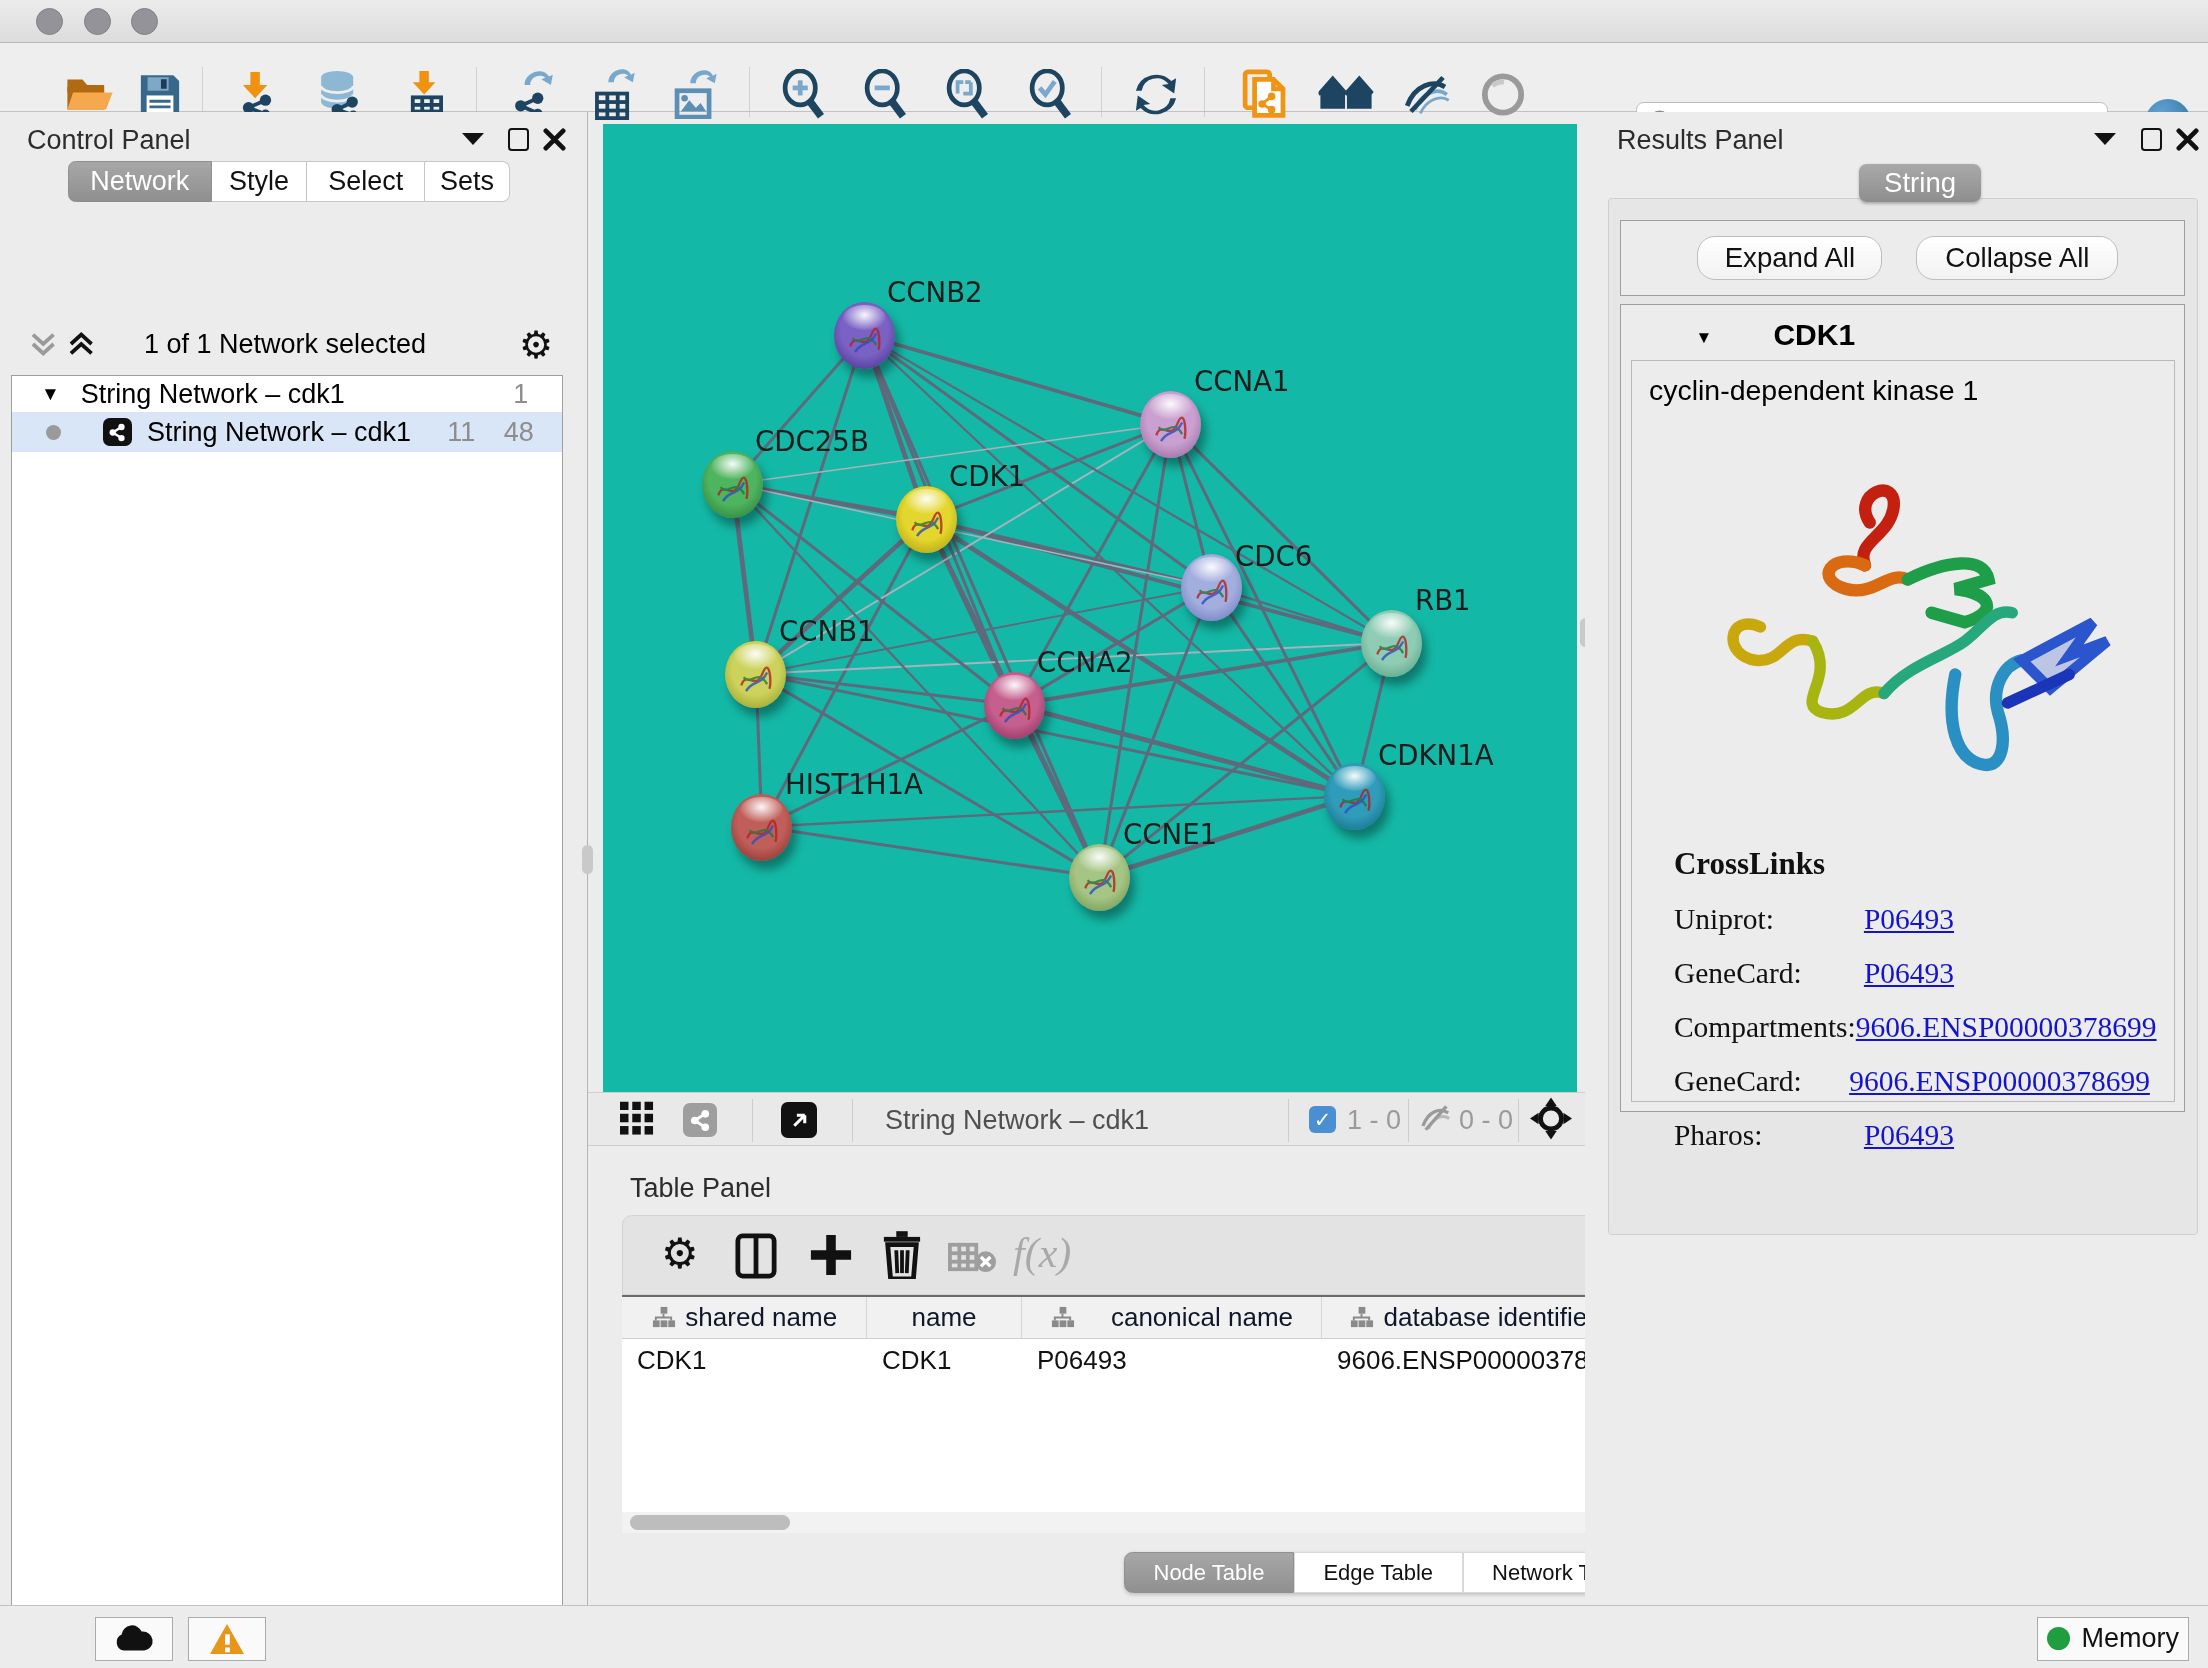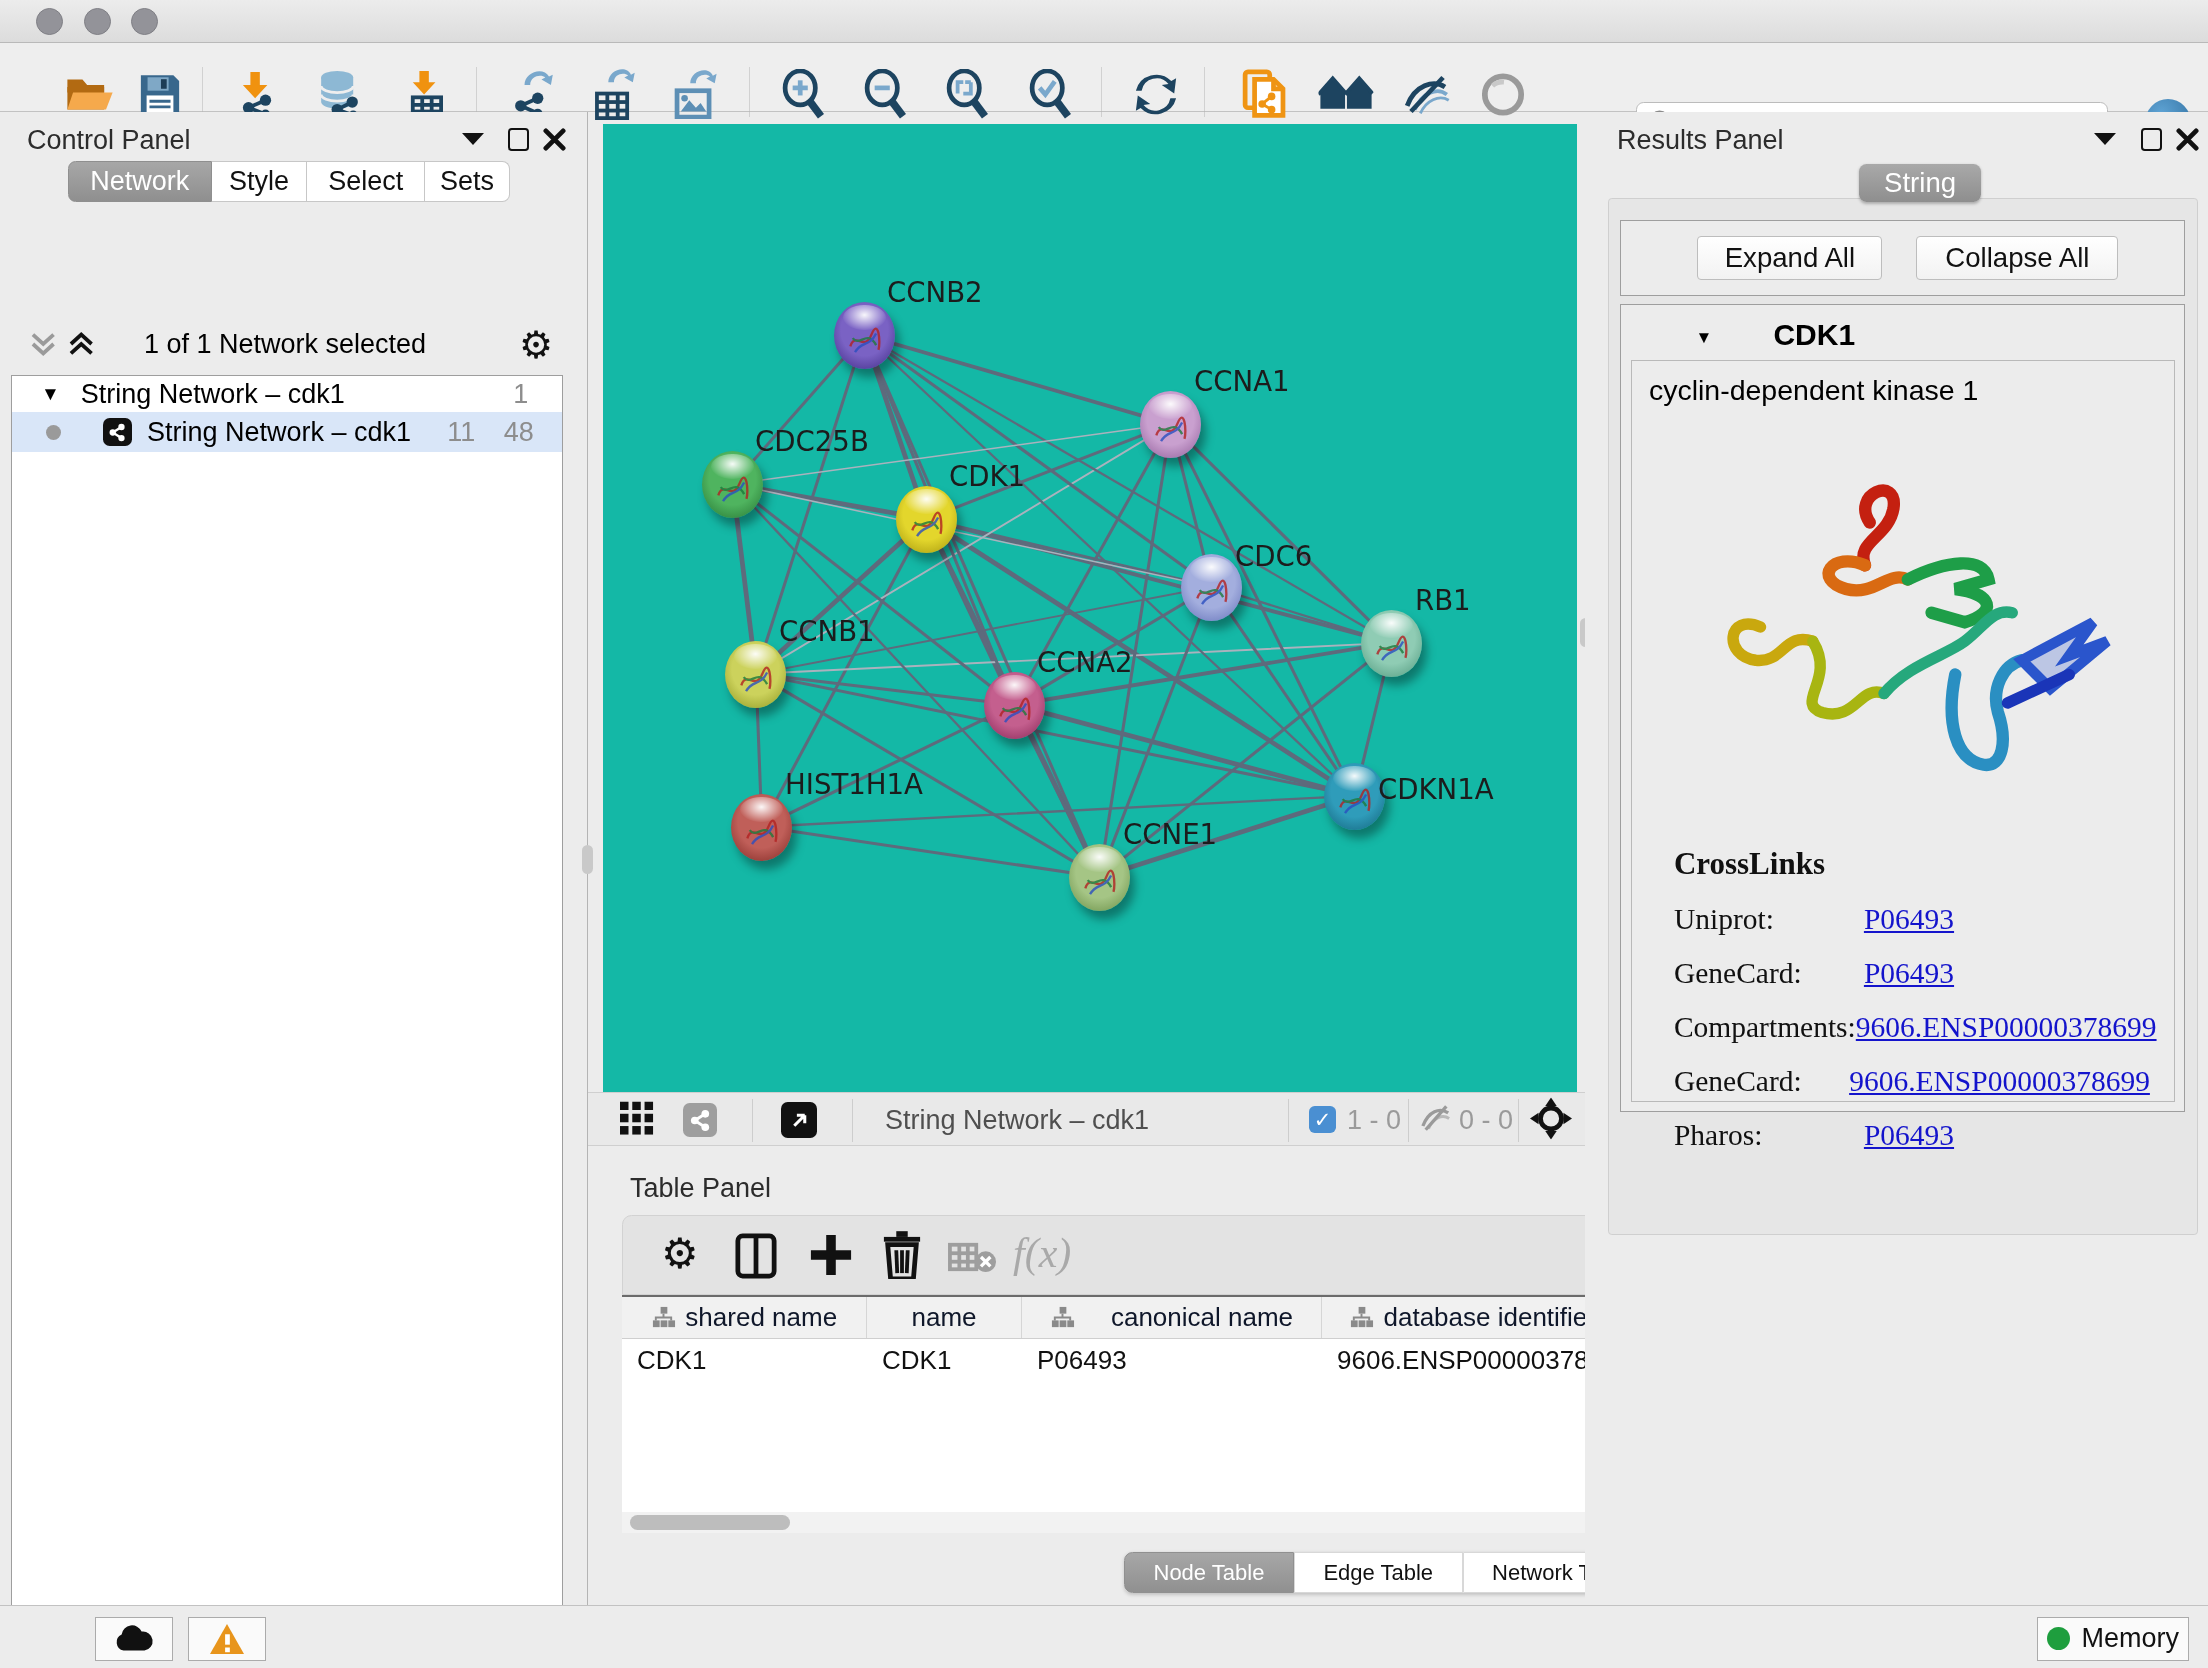--- a/index.html
+++ b/index.html
@@ -68,21 +68,21 @@
     color:#fff; font-size:21px; display:flex; align-items:center; justify-content:center; }
   .splitter-pill { position:absolute; background:#c9c9c9; border-radius:7.6px; }
 
   
   .results-panel { position:absolute; left:1585px; top:112px; width:624px; height:1493px; background:#ececec; }
   .rp-outer { position:absolute; left:23px; top:86px; width:590px; height:1037px; background:#e6e6e6;
     border:1px solid #cfcfcf; border-radius:3.8px; }
   .string-tab { position:absolute; left:274px; top:52px; padding:2.9px 25px; font-size:27.6px; color:#fff;
     background:linear-gradient(#a9a9a9,#8e8e8e); border-radius:7.6px; box-shadow:0 1.9px 2.9px rgba(0,0,0,.25); z-index:3; }
   .rp-box { position:absolute; background:#ececec; border:1px solid #9e9e9e; }
-  .btn { background:linear-gradient(#ffffff,#f2f2f2); border:1px solid #bdbdbd; border-radius:4px;
+  .btn { background:linear-gradient(#ffffff,#f2f2f2); border:1px solid #bdbdbd; border-radius:18px;
     font-size:27.6px; color:#111; display:flex; align-items:center; justify-content:center; }
   .crosslinks { font-family:"Liberation Serif",serif; }
   .crosslinks .cl-title { font-size:31px; font-weight:bold; color:#111; }
   .cl-row { display:flex; font-size:29.5px; margin-top:21px; }
   .cl-row .cl-label { width:190px; color:#111; }
   .cl-row a { color:#1414cc; text-decoration:underline; }
 
   
   .table-panel { position:absolute; left:588px; top:1146px; width:1621px; height:459px; background:#ececec; }
   .tp-toolbar { position:absolute; left:34px; top:69px; width:1581px; height:80px;
@@ -502,21 +502,21 @@
         </div>
         <div class="net-label" style="left: 434px; top: 522px;">CCNA2</div>
         <div class="net-node" style="left: 721px; top: 639px; background: radial-gradient(70% 70% at 50% 42%, rgb(47, 156, 186) 0%, rgb(47, 156, 186) 55%, rgb(23, 106, 131) 100%);">
           <span class="gloss"></span>
           <svg viewBox="0 0 40 40">
             <path d="M8 25 C12 12, 20 30, 26 15 S34 22, 32 28" stroke="#b22222" fill="none" stroke-width="2"></path>
             <path d="M10 18 C16 26, 22 10, 30 24" stroke="#1d7a3c" fill="none" stroke-width="2"></path>
             <path d="M12 30 C18 20, 24 26, 30 14" stroke="#2a4fc0" fill="none" stroke-width="2"></path>
           </svg>
         </div>
-        <div class="net-label" style="left: 775px; top: 649px;">CDKN1A</div>
+        <div class="net-label" style="left: 775px; top: 615px;">CDKN1A</div>
         <div class="net-node" style="left: 128px; top: 670px; background: radial-gradient(70% 70% at 50% 42%, rgb(192, 95, 89) 0%, rgb(192, 95, 89) 55%, rgb(136, 48, 43) 100%);">
           <span class="gloss"></span>
           <svg viewBox="0 0 40 40">
             <path d="M8 25 C12 12, 20 30, 26 15 S34 22, 32 28" stroke="#b22222" fill="none" stroke-width="2"></path>
             <path d="M10 18 C16 26, 22 10, 30 24" stroke="#1d7a3c" fill="none" stroke-width="2"></path>
             <path d="M12 30 C18 20, 24 26, 30 14" stroke="#2a4fc0" fill="none" stroke-width="2"></path>
           </svg>
         </div>
         <div class="net-label" style="left: 182px; top: 644px;">HIST1H1A</div>
         <div class="net-node" style="left: 466px; top: 720px; background: radial-gradient(70% 70% at 50% 42%, rgb(165, 197, 133) 0%, rgb(165, 197, 133) 55%, rgb(111, 148, 76) 100%);">

